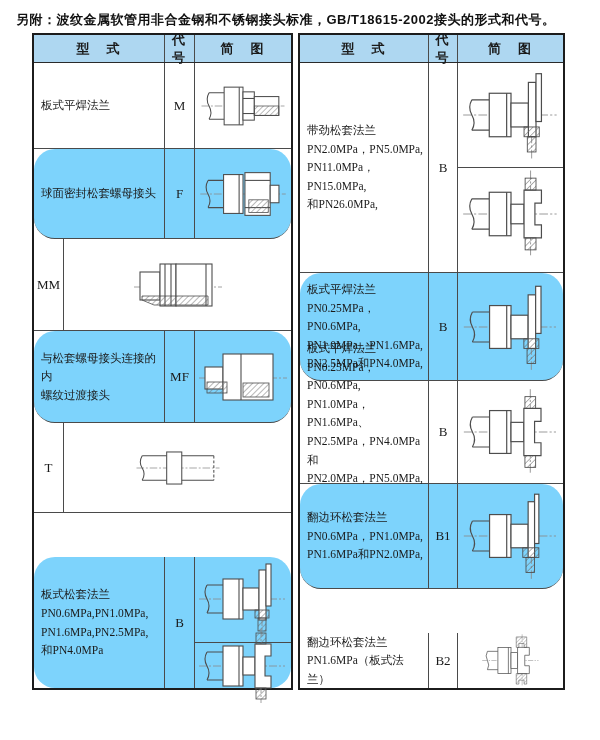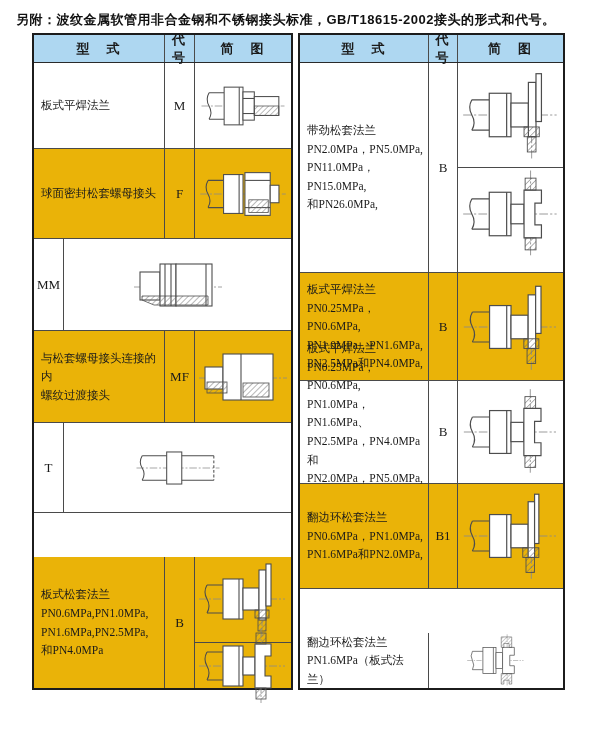--- a/index.html
+++ b/index.html
@@ -28,21 +28,21 @@
   .c{border-right:1px solid #4a4a4a;box-sizing:border-box;display:flex;
      flex-direction:column;justify-content:center;min-width:0;}
   .c:last-child{border-right:none;}
   .left .t{width:131px;}  .left .k{width:30px;}
   .right .t{width:129px;} .right .k{width:29px;}
   .d{flex:1;align-items:center;}
   .thead .c{align-items:center;justify-content:center;letter-spacing:2px;}
   .t.ml{white-space:pre-line;font-size:11.5px;line-height:1.62;
         padding:4px 3px 4px 7px;align-items:flex-start;text-align:left;}
   .k{font-size:13px;align-items:center;text-align:center;}
-  .yl{background:#eab308;}
+  .yl{background:#7dd3fc;border-radius:21px;}
   .split{padding:0;justify-content:flex-start;}
   .sub{width:100%;display:flex;align-items:center;justify-content:center;
        box-sizing:border-box;min-height:0;}
   .sub:first-child{border-bottom:1px solid #4a4a4a;}
   .dwg{display:block;}
   .ln{fill:#ffffff;stroke:#4d4d4d;stroke-width:1.1;}
   .nf{fill:none;stroke:#4d4d4d;stroke-width:1.1;}
   .cl{stroke:#8a8a8a;stroke-width:.8;stroke-dasharray:8 2 2 2;}
   .ht{fill:url(#hx);stroke:#4d4d4d;stroke-width:.8;}
 </style>
@@ -279,20 +279,21 @@
         <rect class="ln" x="68" y="3" width="4" height="46"></rect>
         <rect class="ht" x="57" y="53" width="15" height="9"></rect>
         <rect class="ht" x="60" y="62" width="8" height="14"></rect>
       </svg>
     </div>
   </div>
 
   <div class="row">
     <div class="c t ml">翻边环松套法兰
 PN1.6MPa（板式法兰）</div>
+    <div class="c k">B2</div>
     <div class="c d">
       <svg class="dwg" width="100" height="88" viewBox="0 0 92 84">
         <line class="cl" x1="2" y1="42" x2="88" y2="42"></line>
         <line class="cl" x1="63" y1="2" x2="63" y2="82"></line>
         <use href="#hose" transform="translate(0,7)"></use>
         <rect class="ln" x="46" y="30" width="10" height="24"></rect>
         <path class="ln" d="M56,22 h18 v12 h-7 v16 h7 v12 h-18 z"></path>
         <path class="ht" d="M54,6 h16 v16 h-4 v-6 h-8 v6 h-4 z"></path>
         <path class="ht" d="M54,62 h16 v16 h-4 v-6 h-8 v6 h-4 z"></path>
       </svg>

